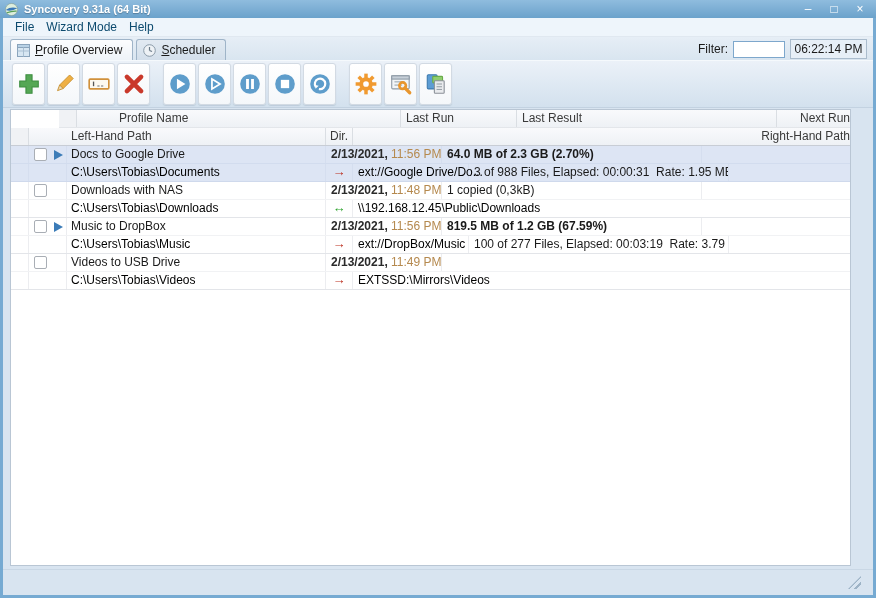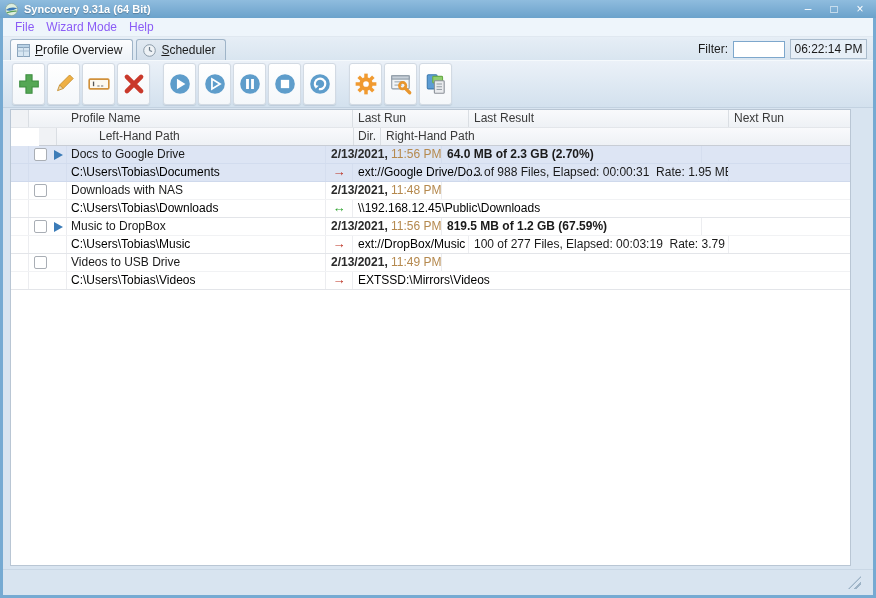--- a/index.html
+++ b/index.html
@@ -17,21 +17,21 @@
   .win-controls { position:absolute; right:8px; top:2px; display:flex; gap:10px; }
   .win-btn { width:16px; height:14px; color:#fff; font-size:12px; line-height:14px; text-align:center; cursor:default; }
 
   
   .inner { position:absolute; left:3px; right:3px; top:18px; bottom:3px;
     background:#d8e4f0; display:flex; flex-direction:column; }
 
   
   .menubar { height:19px; background:#eef5fb; border-bottom:1px solid #e0e8f0;
     display:flex; align-items:center; padding-left:6px; gap:0; }
-  .menu-item { padding:1px 6px; color:#8b5cf6; }
+  .menu-item { padding:1px 6px; color:#0c4a6e; }
 
   
   .tabbar { height:23px; background:linear-gradient(180deg,#e6eef6,#d9e5f0); position:relative;
     display:flex; align-items:flex-end; padding-left:7px; }
   .tab { height:21px; display:flex; align-items:center; gap:5px; padding:0 10px 0 6px;
     border:1px solid #9fb4c8; border-bottom:none; border-radius:3px 3px 0 0; margin-right:3px; }
   .tab.active { background:linear-gradient(180deg,#fcfdfe,#eef3f8); }
   .tab.inactive { background:linear-gradient(180deg,#e2eaf2,#d3dfeb); }
   .tab-label { display:inline-block; color:#1a1a1a; }
   .tab-label::first-letter { text-decoration:underline; }
@@ -50,31 +50,31 @@
     display:flex; align-items:center; justify-content:center; }
   .tbtn svg { width:24px; height:24px; }
   .tb-gap { width:11px; }
 
   
   .content { flex:1; position:relative; }
   .panel { position:absolute; left:7px; right:22px; top:1px; bottom:3px;
     background:#fff; border:1px solid #b9c6d4; overflow:hidden; }
 
   .hrow { display:flex; height:18px; background:linear-gradient(180deg,#f9fafc,#eef1f5); }
-  .hrow1 { border-bottom:1px solid #e3e6ea; }
-  .hrow2 { border-bottom:1px solid #c8cdd5;margin-left:28px; }
+  .hrow1 { border-bottom:1px solid #e3e6ea;margin-left:48px; }
+  .hrow2 { border-bottom:1px solid #c8cdd5; }
   .hcell { height:100%; line-height:17px; color:#3a3a3a; border-right:1px solid #dadee3;
     overflow:hidden; white-space:nowrap; }
   .hc-narrow { width:18px; background:#f0f2f5; }
   .hc-pname  { width:324px; padding-left:42px; }
   .hc-lpath  { width:297px; padding-left:42px; }
   .hc-dir    { width:27px; padding-left:4px; }
   .hc-run    { width:116px; padding-left:5px; }
   .hc-res    { width:260px; padding-left:5px; }
-  .hc-flex   { flex:1; padding-left:5px; border-right:none; }
+  .hc-flex   { flex:1; padding-left:5px; border-right:none;text-align:right; }
 
   .trow { display:flex; height:18px; background:#fff; }
   .trow.sel { background:#dde5f4; }
   .name-line { border-bottom:1px solid #f1f2f4; }
   .path-line { border-bottom:1px solid #e3e5e9; }
   .trow.sel.name-line { border-bottom-color:#d2dcee; }
   .trow.sel.path-line { border-bottom-color:#cfd9ec; }
   .cell { height:100%; line-height:16px; border-right:1px solid #ecedf0; overflow:hidden; white-space:nowrap; }
   .trow.sel .cell { border-right-color:#d5deef; }
   .c-narrow { width:18px; }
@@ -294,20 +294,21 @@
               <span class="cell c-det">3 of 988 Files, Elapsed: 00:00:31  Rate: 1.95 MB/sec, ETA: 00:23:50</span>
               <span class="cell c-next"></span>
             </div>
             <div class="trow name-line">
               <span class="cell c-narrow"></span>
               <span class="cell c-check">
                 <span class="checkbox"></span>
               </span>
               <span class="cell c-name">Downloads with NAS</span>
               <span class="cell c-run"><span class="drun">2/13/2021,</span><span class="trun"> 11:48 PM</span></span>
+              <span class="cell c-res">1 copied (0,3kB)</span>
               <span class="cell c-next"></span>
             </div>
             <div class="trow path-line">
               <span class="cell c-narrow"></span>
               <span class="cell c-check"></span>
               <span class="cell c-name"><span class="path">C:\Users\Tobias\Downloads</span></span>
               <span class="cell c-dir"><span class="arrow both">↔</span></span>
               <span class="cell c-rpath no-sep"><span class="path">\\192.168.12.45\Public\Downloads</span></span>
               <span class="cell c-det no-sep"></span>
               <span class="cell c-next"></span>

